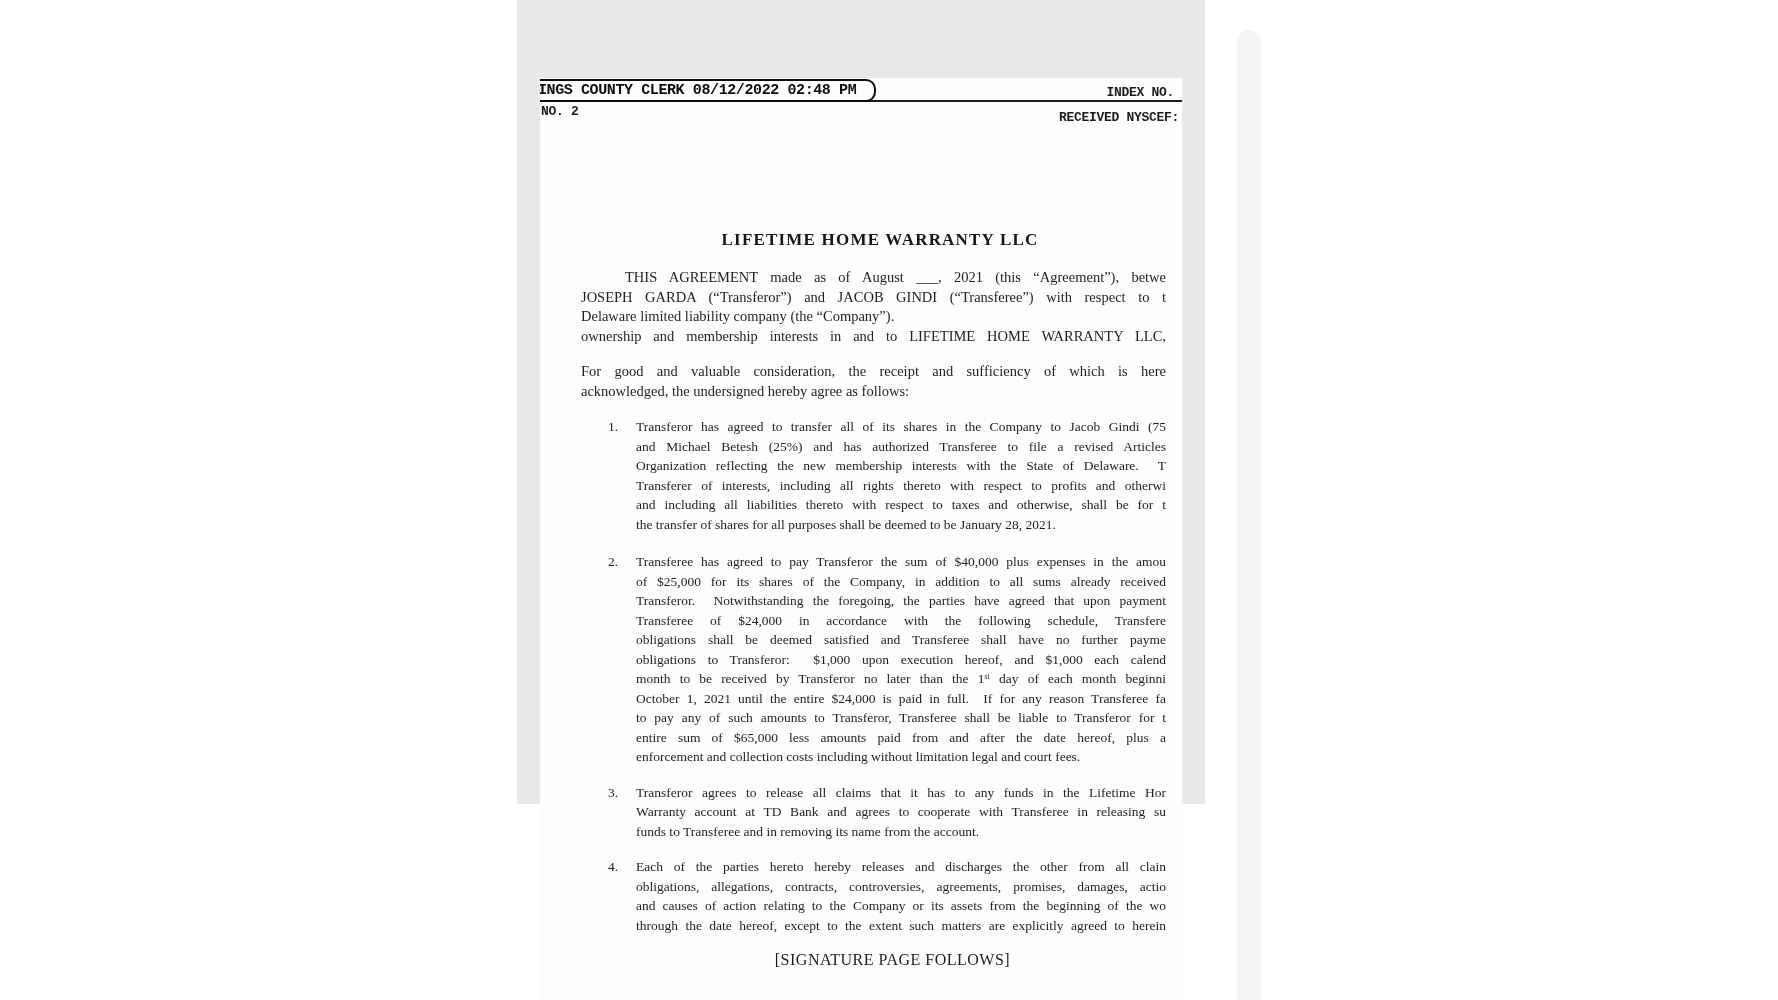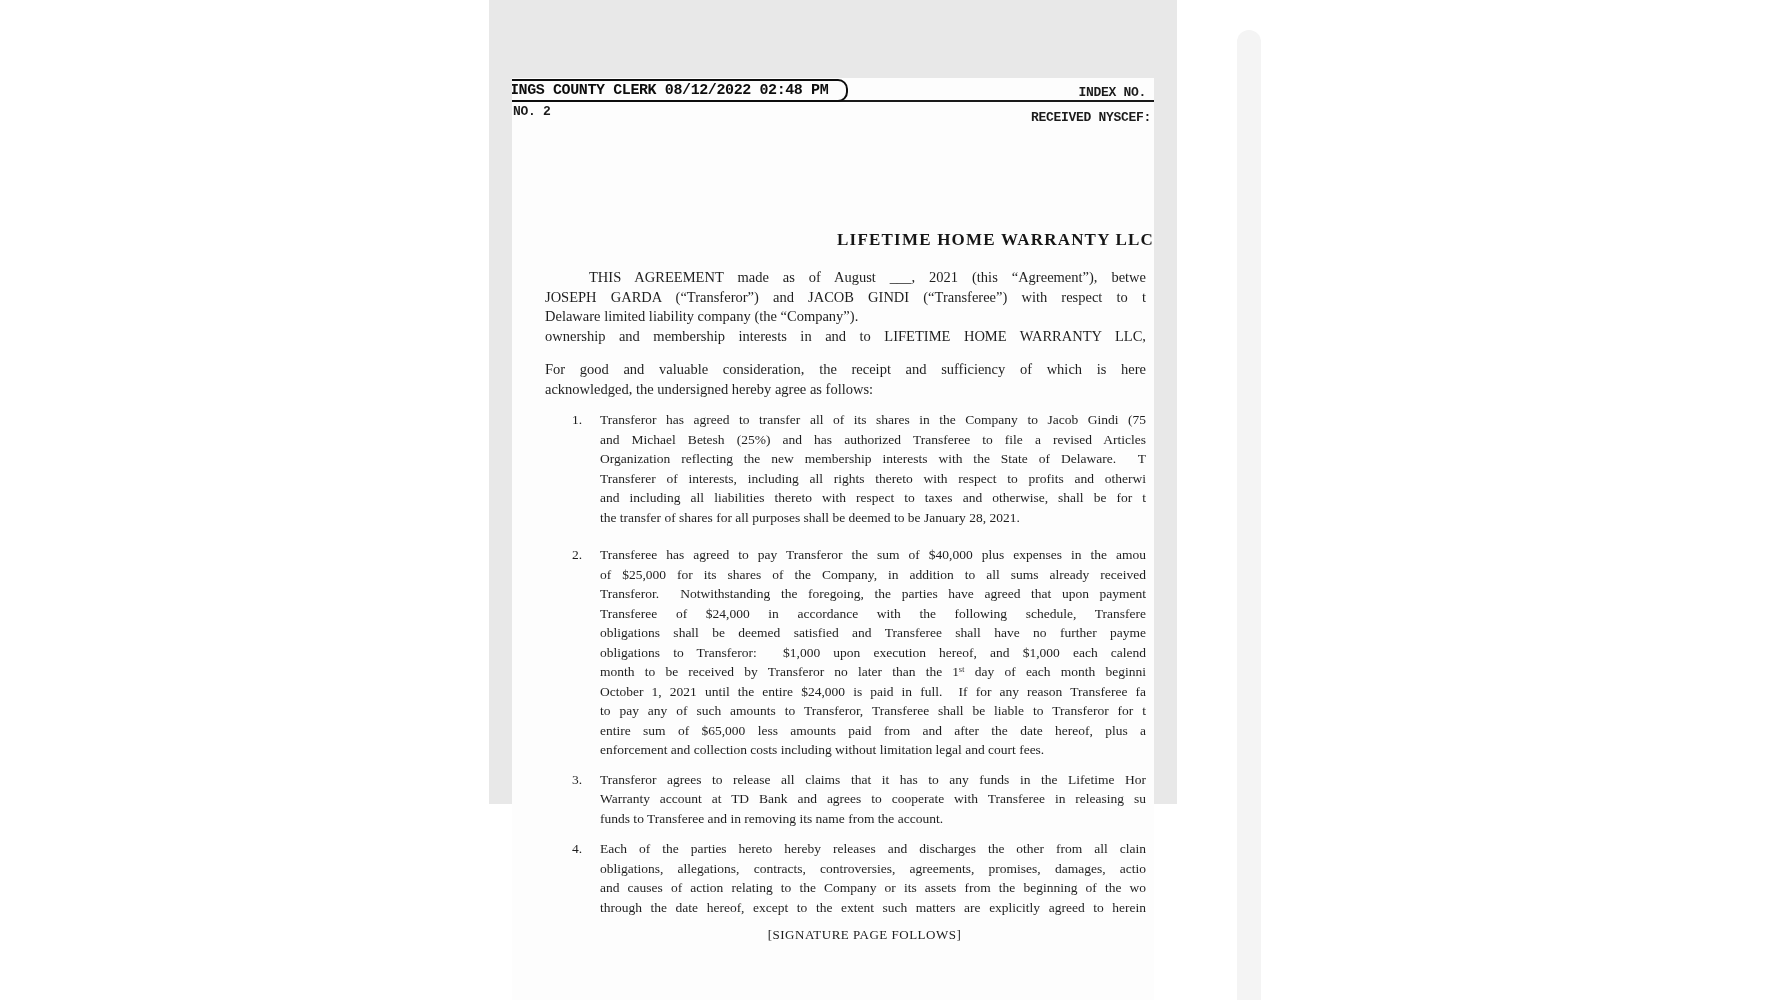--- a/index.html
+++ b/index.html
@@ -1,21 +1,21 @@
 <!DOCTYPE html>
 <html><head>
 <meta charset="utf-8">
 <style>
   html,body{margin:0;padding:0;}
   body{
     width:1778px;height:1000px;overflow:hidden;position:relative;
     background:#ffffff;font-family:"Liberation Serif",serif;
   }
   .doc-viewer{
-    position:absolute;left:489px;top:0;width:688px;height:804px;
+    position:absolute;left:517px;top:0;width:688px;height:804px;
     background:#e8e8e8;
   }
   .page{
     position:absolute;left:23px;top:78px;width:642px;height:922px;
     background:#fdfdfd;overflow:hidden;color:#1e1e1e;
     filter:blur(0.25px);
   }
   
   .stamp-box{
     position:absolute;left:-16px;top:1px;width:352px;height:23px;
@@ -33,36 +33,36 @@
   .hdr-mono{
     position:absolute;font-family:"Liberation Mono",monospace;font-weight:700;
     font-size:13px;color:#1b1b1b;white-space:nowrap;letter-spacing:-0.3px;
   }
   .index-label{top:7px;right:-7px;}
   .doc-no{top:26px;left:1px;}
   .received{top:32px;right:3px;text-align:right;}
   
   .title{
     position:absolute;top:152px;left:0;width:100%;box-sizing:border-box;
-    padding-left:38px;text-align:right;font-weight:700;font-size:17px;
+    padding-left:38px;text-align:center;font-weight:700;font-size:17px;
     letter-spacing:1.2px;color:#161616;
   }
   .body{
     position:absolute;top:190px;left:25px;width:617px;
   }
-  .block{margin:8px;}
+  .block{margin:16px;}
   .block.paragraph{font-size:14.5px;line-height:19.5px;}
   .block.item{font-size:13.5px;line-height:19.5px;position:relative;padding-left:55px;box-sizing:border-box;}
   .item-num{position:absolute;left:27px;top:0;}
   .line{width:100%;}
   .line.justify{text-align:justify;text-align-last:justify;}
   .line.indent{text-indent:44px;}
   .sig{
     text-align:center;box-sizing:border-box;padding-left:38px;
-    font-size:13px;letter-spacing:0.5px;color:#1b1b1b;
+    font-size:16px;letter-spacing:0.5px;color:#1b1b1b;
   }
   
   .scrollbar{
     position:absolute;left:1237px;top:30px;width:24px;height:970px;
     background:#f4f4f4;border-radius:12px 12px 0 0;
   }
 </style>
 </head>
 <body>
 

